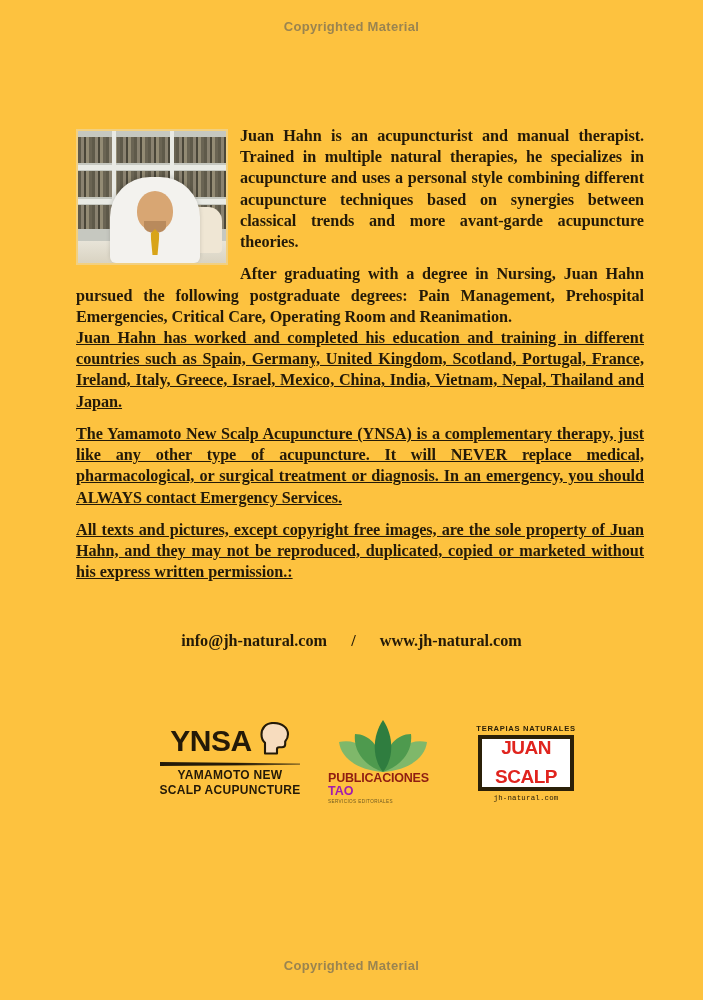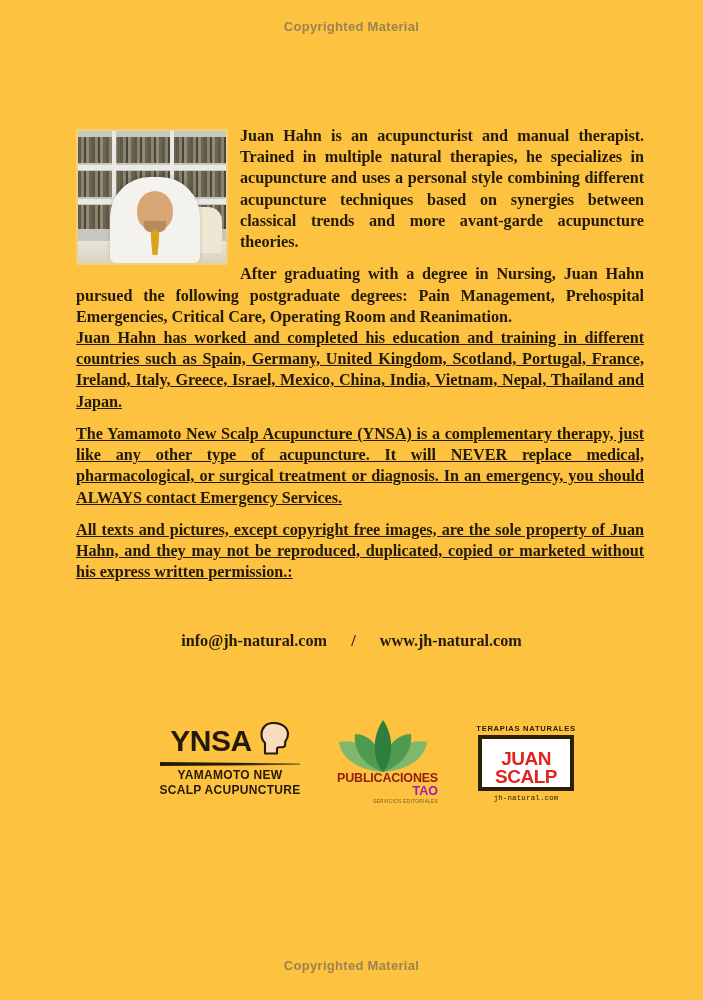--- a/index.html
+++ b/index.html
@@ -208,21 +208,21 @@
     color: #241a08;
     line-height: 1.28;
   }
 
   
   .tao {
     position: absolute;
     left: 252px;
     top: 0px;
     width: 110px;
-    text-align: right;
+    text-align: left;
   }
   .tao-lotus { display: block; margin: 0 auto; }
   .tao-name {
     font-family: "Liberation Sans", sans-serif;
     font-weight: bold;
     font-size: 12.5px;
     letter-spacing: -0.2px;
     color: #8f1d12;
     line-height: 1.05;
     margin-top: -2px;
@@ -260,21 +260,21 @@
   }
   .jh-box {
     margin: 0 auto;
     width: 96px;
     height: 56px;
     background: #ffffff;
     border: 4px solid #2b2008;
     display: flex;
     flex-direction: column;
     align-items: center;
-    justify-content: flex-end;
+    justify-content: space-between;
     box-sizing: border-box;
   }
   .jh-line {
     font-family: "Liberation Sans", sans-serif;
     font-weight: bold;
     font-size: 19px;
     letter-spacing: -0.5px;
     color: #e0241e;
     line-height: 0.98;
   }

